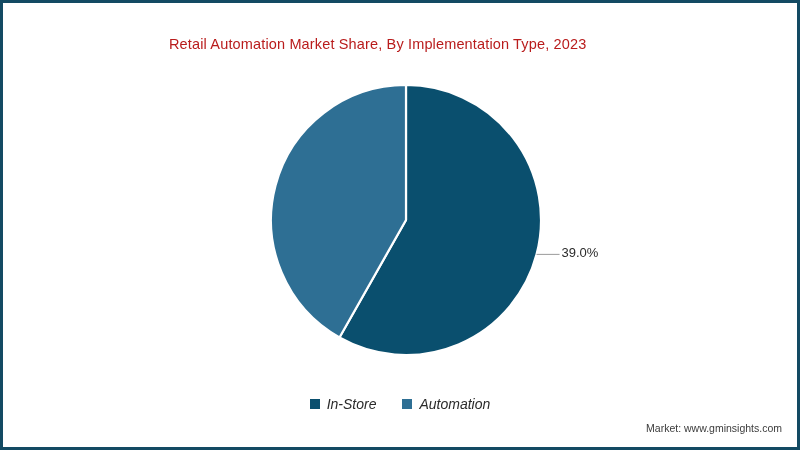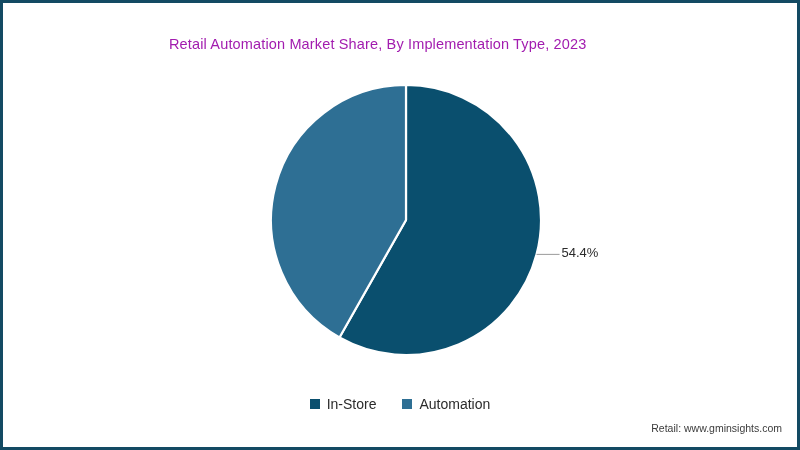--- a/index.html
+++ b/index.html
@@ -21,21 +21,21 @@
     box-sizing: border-box;
     background: #ffffff;
     border: 3px solid #134a63;
   }
 
   #chart-title {
     position: absolute;
     left: 166px;
     top: 33px;
     font-size: 14.5px;
-    color: #a21caf;
+    color: #b91c1c;
     letter-spacing: 0.15px;
     white-space: nowrap;
   }
 
   #pie-area {
     position: absolute;
     left: 0px;
     top: 0px;
     width: 794px;
     height: 444px;
@@ -64,20 +64,21 @@
     display: flex;
     justify-content: center;
     align-items: center;
     gap: 26px;
   }
 
   .legend-item {
     display: flex;
     align-items: center;
     gap: 7px;
+    font-style: italic;
   }
 
   .legend-swatch {
     width: 10px;
     height: 10px;
     display: block;
     flex: 0 0 auto;
   }
 
   .legend-label {
@@ -106,29 +107,29 @@
   <div id="pie-area">
     <svg id="pie-svg" width="794" height="444" viewBox="0 0 794 444">
 
       <path d="M 403.00 82.00 A 135 135 0 1 1 336.48 334.47 L 403 217 Z" fill="#0a4f6e" stroke="#ffffff" stroke-width="2.2" stroke-linejoin="round"></path>
 
       <path d="M 336.48 334.47 A 135 135 0 0 1 403.00 82.00 L 403 217 Z" fill="#2e6f94" stroke="#ffffff" stroke-width="2.2" stroke-linejoin="round"></path>
 
       <line x1="533.55" y1="251.39" x2="556.55" y2="251.39" stroke="#9a9a9a" stroke-width="1"></line>
     </svg>
 
-    <div id="value-label-582" style="left: 558.545px; top: 242.394px;">54.4%</div>
+    <div id="value-label-582" style="left: 558.545px; top: 242.394px;">39.0%</div>
   </div>
 
   <div id="legend">
     <div class="legend-item">
       <span class="legend-swatch" style="background:#0a4f6e"></span>
       <span class="legend-label">In-Store</span>
     </div>
     <div class="legend-item">
       <span class="legend-swatch" style="background:#2e6f94"></span>
       <span class="legend-label">Automation</span>
     </div>
   </div>
 
-  <div id="source-note">Retail: www.gminsights.com</div>
+  <div id="source-note">Market: www.gminsights.com</div>
 
 </div>
 
 </body></html>

